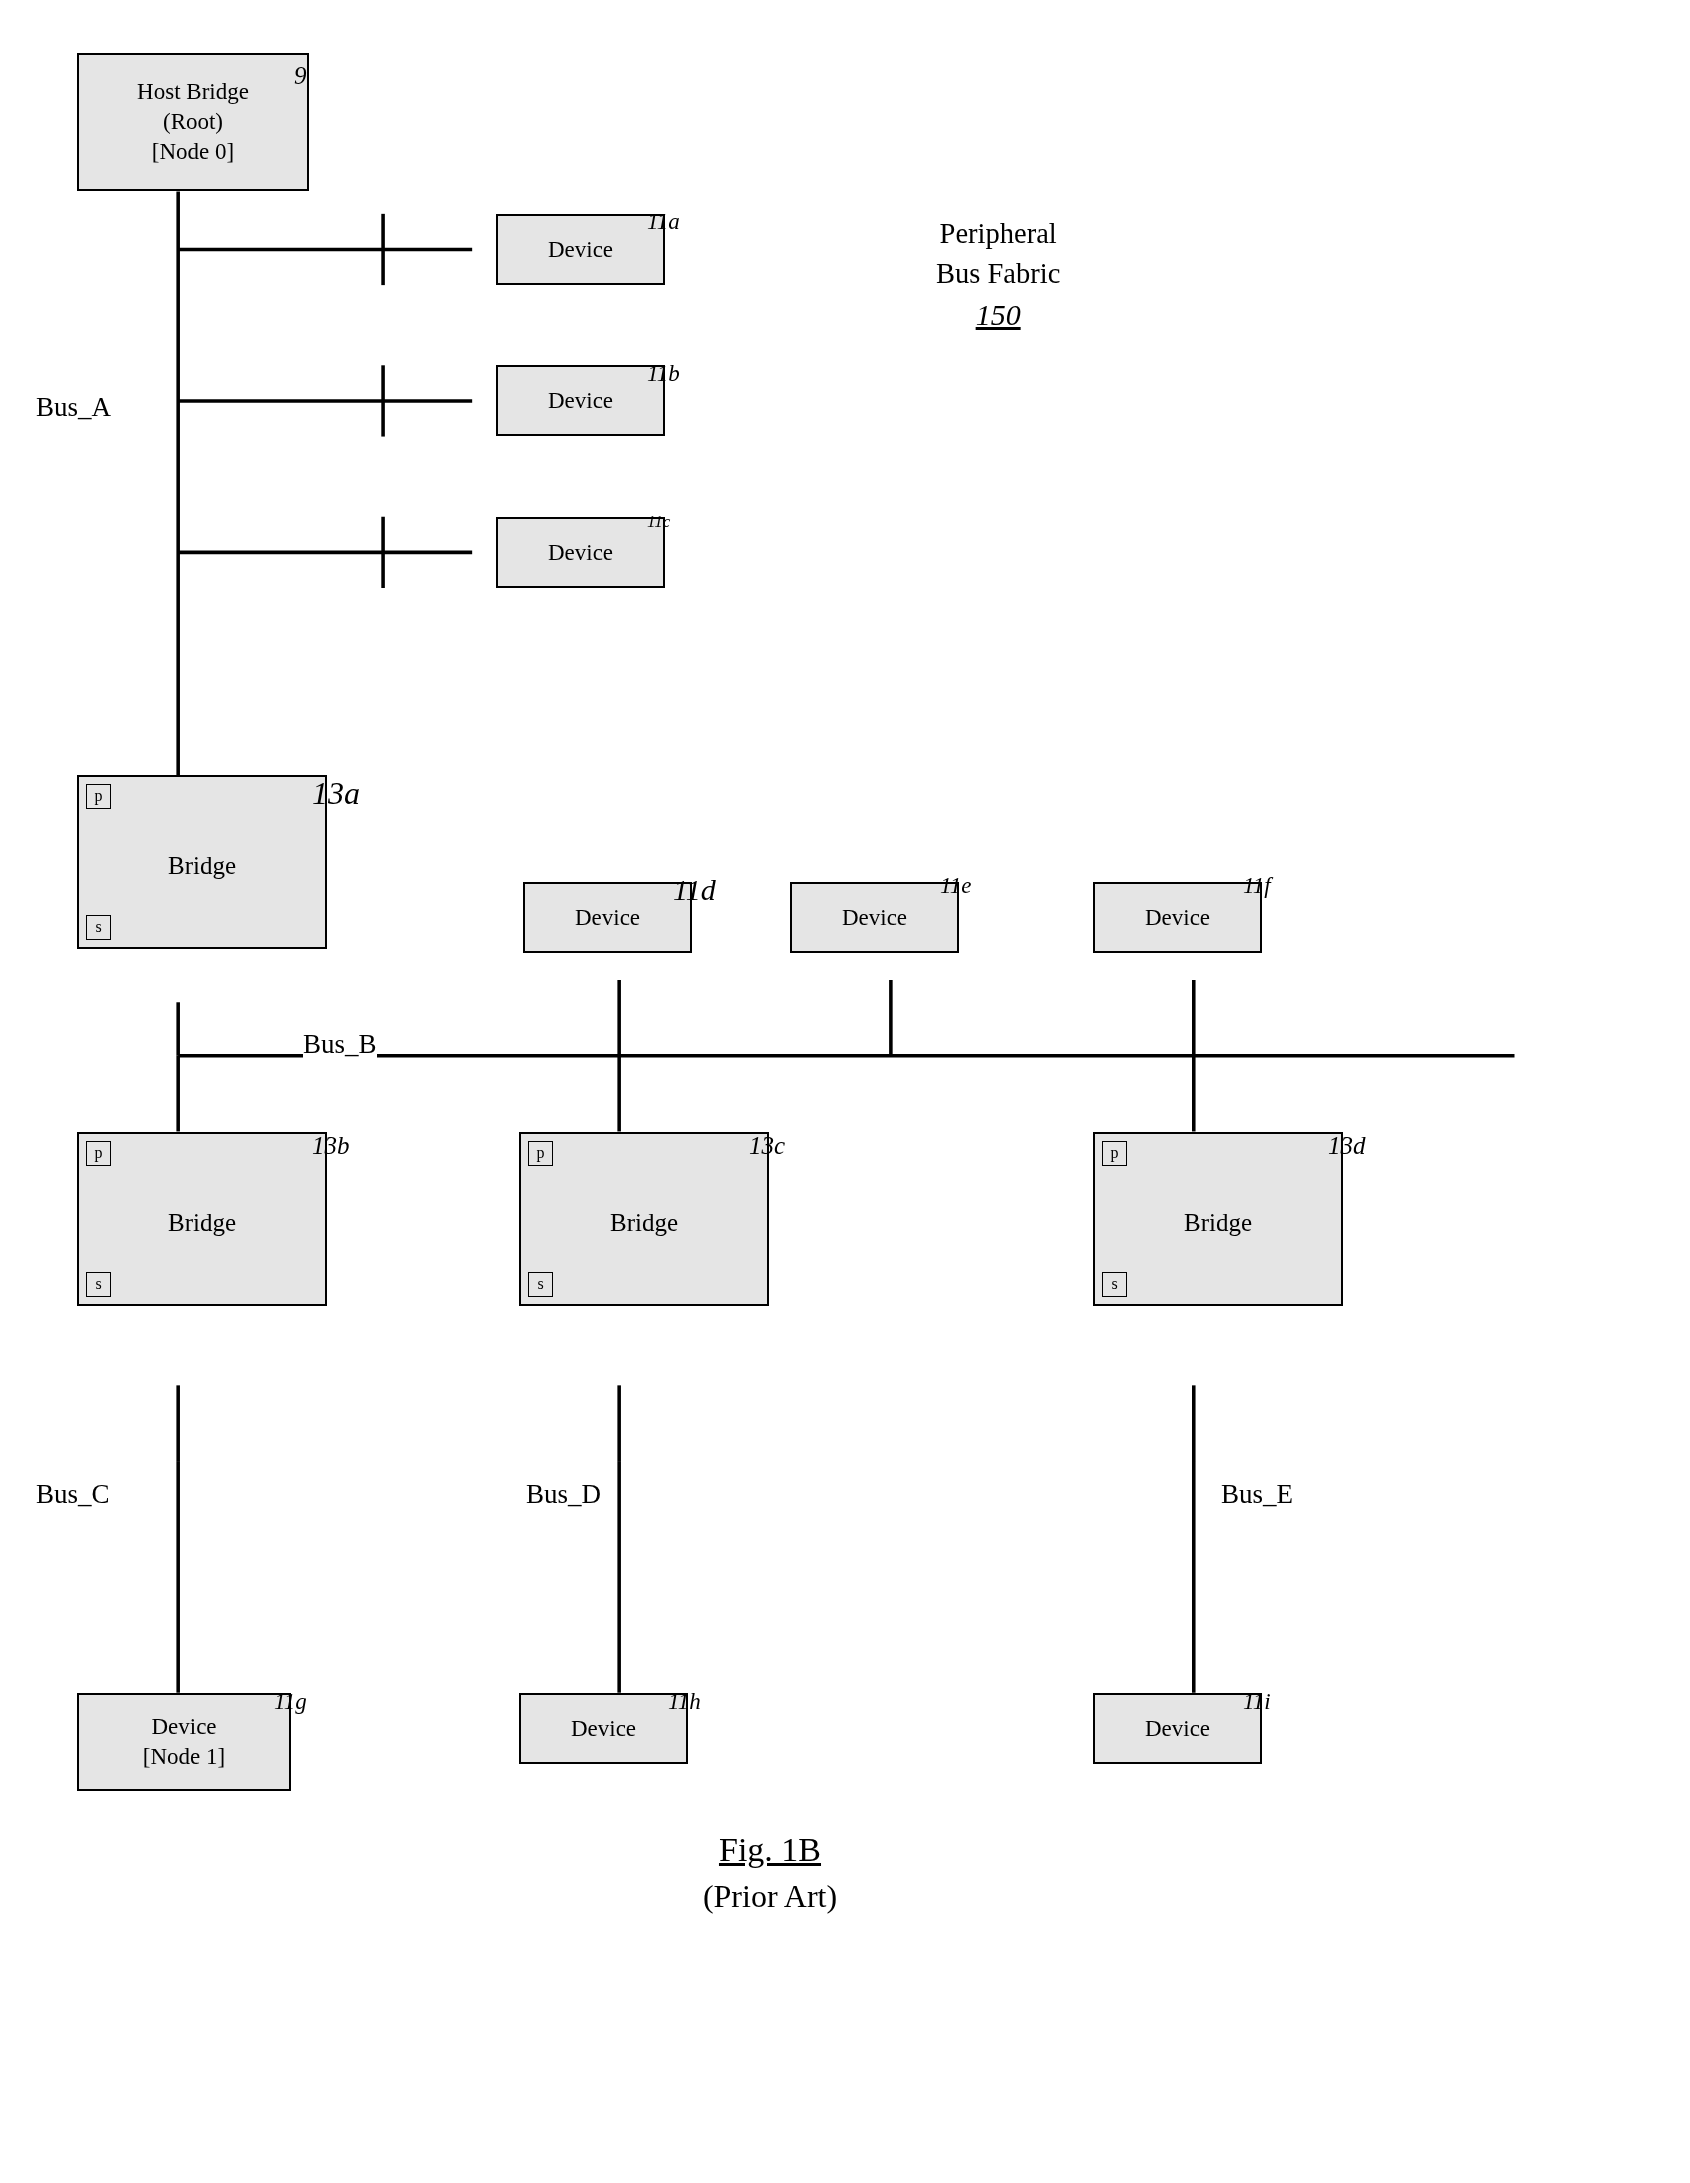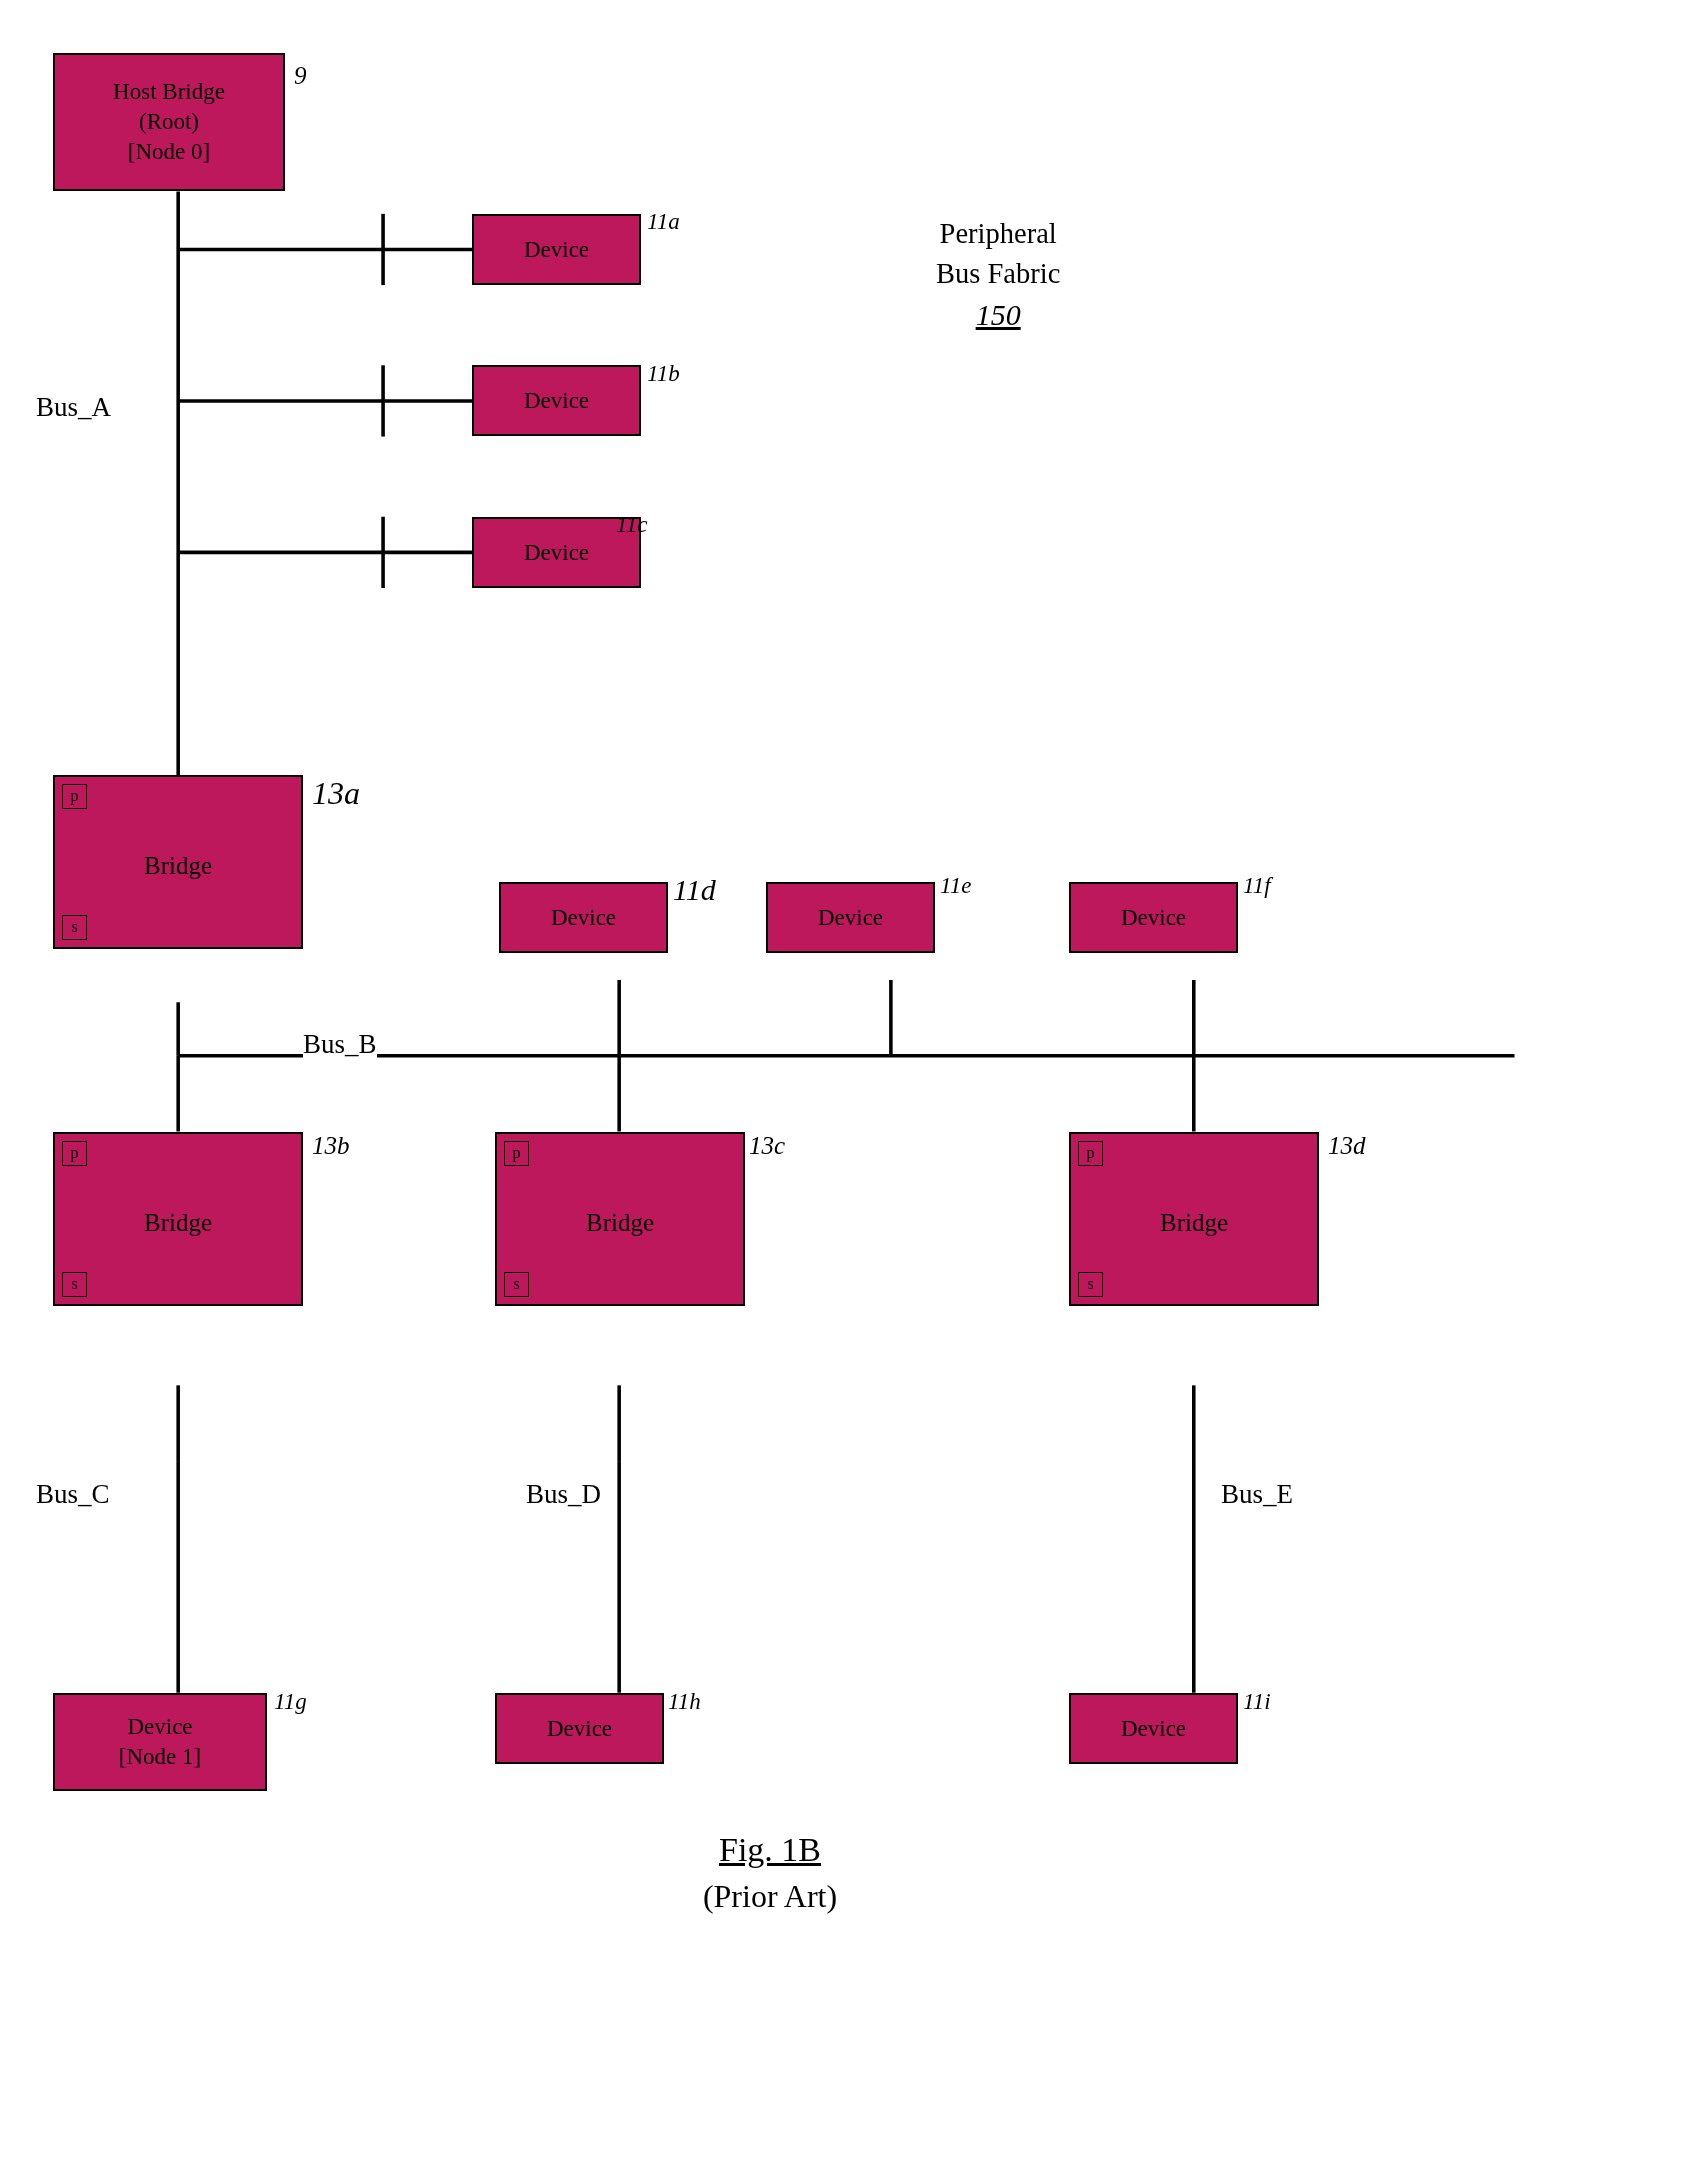--- a/index.html
+++ b/index.html
@@ -12,29 +12,30 @@
       overflow: hidden;
     }
     .diagram-container {
       position: relative;
       width: 1690px;
       height: 1960px;
     }
     .box {
       position: absolute;
       border: 2.7px solid #000;
-      background: #be185d;
+      background: #e5e5e5;
       display: flex;
       flex-direction: column;
       align-items: center;
       justify-content: center;
       font-size: 25px;
       font-weight: bold;
       text-align: center;
       line-height: 1.3;
+      margin-left: 24px;
     }
     .label {
       position: absolute;
       font-size: 25px;
       font-weight: normal;
       background: #fff;
     }
     .label-ref {
       position: absolute;
       font-size: 23px;
@@ -132,21 +133,21 @@
   <span class="label-ref" style="left:647px; top:209px; font-size:23px; font-style:italic;">11a</span>
 
   <div class="box" style="left:472px; top:365px; width:169px; height:71px; font-size:23px; font-weight:normal;">
     <span>Device</span>
   </div>
   <span class="label-ref" style="left:647px; top:361px; font-size:23px; font-style:italic;">11b</span>
 
   <div class="box" style="left:472px; top:517px; width:169px; height:71px; font-size:23px; font-weight:normal;">
     <span>Device</span>
   </div>
-  <span class="label-ref" style="left:616px; top:512px; font-size:23px; font-style:italic;">11c</span>
+  <span class="label-ref" style="left:647px; top:512px; font-size:17px; font-style:italic;">11c</span>
 
   <div class="box" style="left:53px; top:775px; width:250px; height:174px; font-size:25px; font-weight:normal;">
 
     <div class="small-label" style="position:absolute; top:7.1px; left:7.1px; border:1.8px solid #000; width:25px; height:25px; font-size:16px; display:flex; align-items:center; justify-content:center;">p</div>
     <span style="margin-top:9px;">Bridge</span>
 
     <div class="small-label" style="position:absolute; bottom:7.1px; left:7.1px; border:1.8px solid #000; width:25px; height:25px; font-size:16px; display:flex; align-items:center; justify-content:center;">s</div>
   </div>
   <span class="label-ref" style="left:312px; top:775px; font-size:32px; font-style:italic;">13a</span>
 

